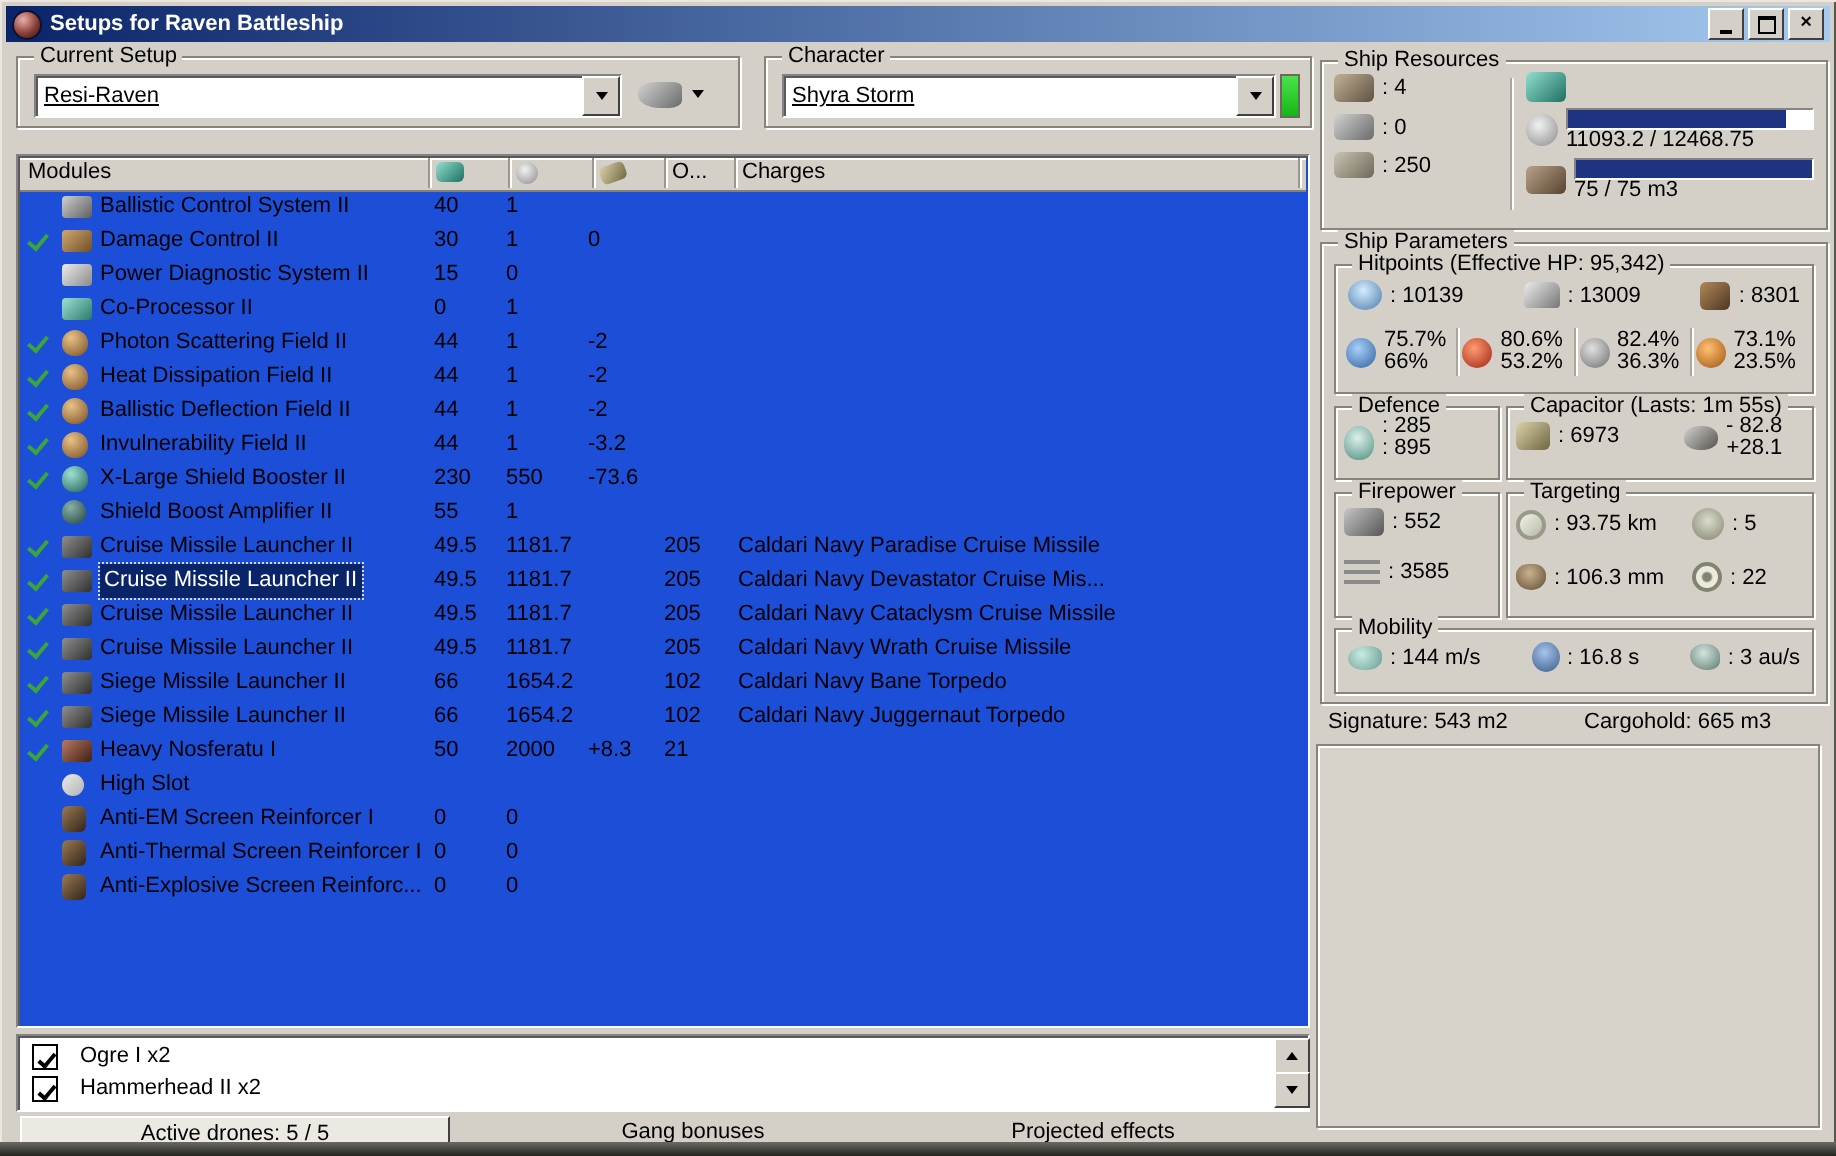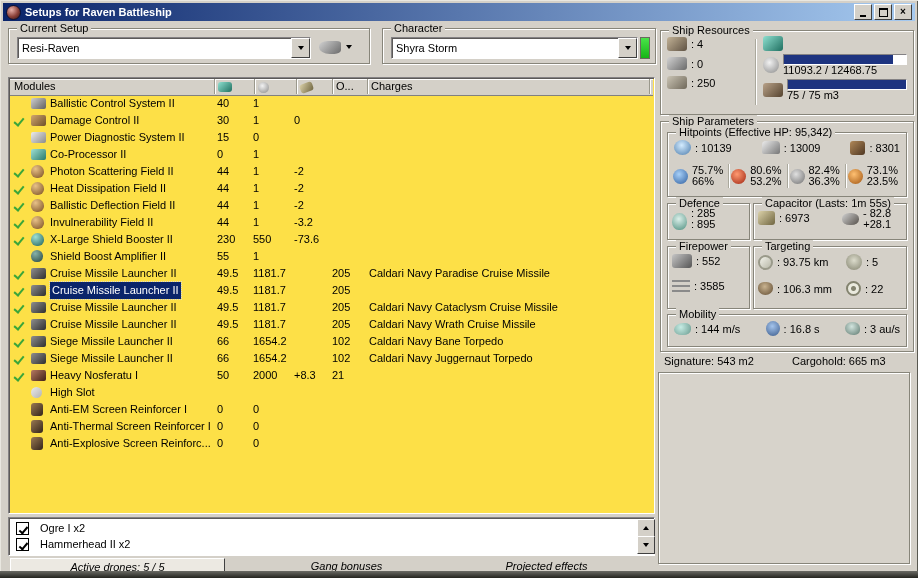--- a/index.html
+++ b/index.html
@@ -25,24 +25,24 @@
   .glyph-min{width:6px;height:2px;background:#000;margin-top:7px;}
   .glyph-max{width:7px;height:6px;border:1px solid #000;border-top-width:2px;}
   .grp{border:1px solid #87857a;box-shadow:1px 1px 0 #fff, inset 1px 1px 0 #fff;}
   .grp>.glabel{position:absolute;top:-7px;left:8px;background:#D4D0C8;padding:0 3px;line-height:12px;}
   .sunken{border:1px solid;border-color:#848284 #fff #fff #848284;box-shadow:inset 1px 1px 0 #5c5a58;}
   .raised{border:1px solid;border-color:#fff #404040 #404040 #fff;background:#D4D0C8;}
   .arr-dn{width:0;height:0;border-left:3px solid transparent;border-right:3px solid transparent;border-top:4px solid #000;display:inline-block;}
   .arr-up{width:0;height:0;border-left:3px solid transparent;border-right:3px solid transparent;border-bottom:4px solid #000;display:inline-block;}
   
   .combo{background:#fff;display:flex;align-items:center;}
-  .combo .ctext{flex:1;padding-left:4px;white-space:nowrap;overflow:hidden;}
+  .combo .ctext{flex:1;padding-left:4px;white-space:nowrap;overflow:hidden;text-decoration:underline;}
   .combo .cdrop{width:17px;align-self:stretch;display:flex;align-items:center;justify-content:center;}
   
-  .listbox{left:8px;top:77px;width:645px;height:435px;background:#fde047;}
+  .listbox{left:8px;top:77px;width:645px;height:435px;background:#1d4ed8;}
   .lhdr{position:absolute;left:1px;top:1px;right:1px;height:16px;background:#D4D0C8;border-bottom:1px solid #808080;box-shadow:inset 0 1px 0 #fff;}
   .hcell{position:absolute;top:0;height:15px;line-height:15px;border-right:1px solid #9a988c;box-shadow:1px 0 0 #fff;padding-left:4px;overflow:hidden;}
   .rows{position:absolute;left:1px;top:17px;right:1px;bottom:1px;overflow:hidden;}
   .mrow{position:relative;height:17px;}
   .mrow span{position:absolute;top:0;height:17px;line-height:17px;white-space:nowrap;overflow:hidden;}
   .c-chk{left:3px;width:16px;}
   .c-ico{left:21px;width:18px;}
   .c-name{left:40px;width:164px;}
   .c-cpu{left:207px;width:36px;}
   .c-pg{left:243px;width:41px;}
@@ -67,21 +67,21 @@
   .mi-slot{background:linear-gradient(135deg,#ececec,#b2b2b2);border-radius:50%;width:11px;height:11px;}
   .mi-rig{background:linear-gradient(135deg,#9a7a52,#33241a);border-radius:3px;width:12px;height:13px;margin-top:2px;}
   
   .dronebox{left:8px;top:517px;width:645px;height:37px;background:#fff;}
   .drow{position:relative;height:16px;line-height:16px;padding-left:30px;}
   .dbox{position:absolute;left:6px;top:2px;width:11px;height:11px;background:#fff;border:1px solid #000;display:flex;align-items:flex-start;justify-content:center;}
   .dscroll{position:absolute;right:1px;top:1px;width:16px;bottom:1px;background:#ECE9E2;}
   .sbtn{position:absolute;left:0;width:16px;height:16px;display:flex;align-items:center;justify-content:center;}
   
   .tabbar{left:8px;top:554px;width:645px;height:17px;}
-  .tab{position:absolute;top:4px;height:17px;line-height:16px;text-align:center;font-style:italic;}
+  .tab{position:absolute;top:4px;height:17px;line-height:16px;text-align:center;}
   .tab.on{background:#ECE9E2;border:1px solid;border-color:#fff #404040 #404040 #fff;}
   .botedge{left:0;top:571px;width:918px;height:7px;background:linear-gradient(180deg,#6a6a64,#24241f);}
   
   .ri{display:inline-block;vertical-align:middle;border-radius:3px;width:18px;height:13px;}
   .ri-turret{background:linear-gradient(135deg,#c2b296,#5f5243);width:20px;height:14px;}
   .ri-launcher{background:linear-gradient(135deg,#d2d2d2,#6a6a6a);width:20px;height:13px;}
   .ri-rig{background:linear-gradient(135deg,#cac4b4,#6f685a);width:20px;height:13px;}
   .ri-cpu{background:linear-gradient(135deg,#8fe0d0,#1f6f60);width:20px;height:15px;}
   .ri-powergrid{background:radial-gradient(circle at 40% 35%,#f2f2f2,#8a8a8a);border-radius:50%;width:16px;height:16px;}
   .ri-dronebay{background:linear-gradient(135deg,#b9a289,#55432f);width:20px;height:14px;}
@@ -275,20 +275,21 @@
         <span class="c-chg">Caldari Navy Paradise Cruise Missile</span>
       </div>
       <div class="mrow sel">
         <span class="c-chk"><i class="chk"></i></span>
         <span class="c-ico"><i class="mi mi-lnch"></i></span>
         <span class="c-name">Cruise Missile Launcher II</span>
         <span class="c-cpu">49.5</span>
         <span class="c-pg">1181.7</span>
         <span class="c-cap"></span>
         <span class="c-ammo">205</span>
+        <span class="c-chg">Caldari Navy Devastator Cruise Mis...</span>
       </div>
       <div class="mrow">
         <span class="c-chk"><i class="chk"></i></span>
         <span class="c-ico"><i class="mi mi-lnch"></i></span>
         <span class="c-name">Cruise Missile Launcher II</span>
         <span class="c-cpu">49.5</span>
         <span class="c-pg">1181.7</span>
         <span class="c-cap"></span>
         <span class="c-ammo">205</span>
         <span class="c-chg">Caldari Navy Cataclysm Cruise Missile</span>

